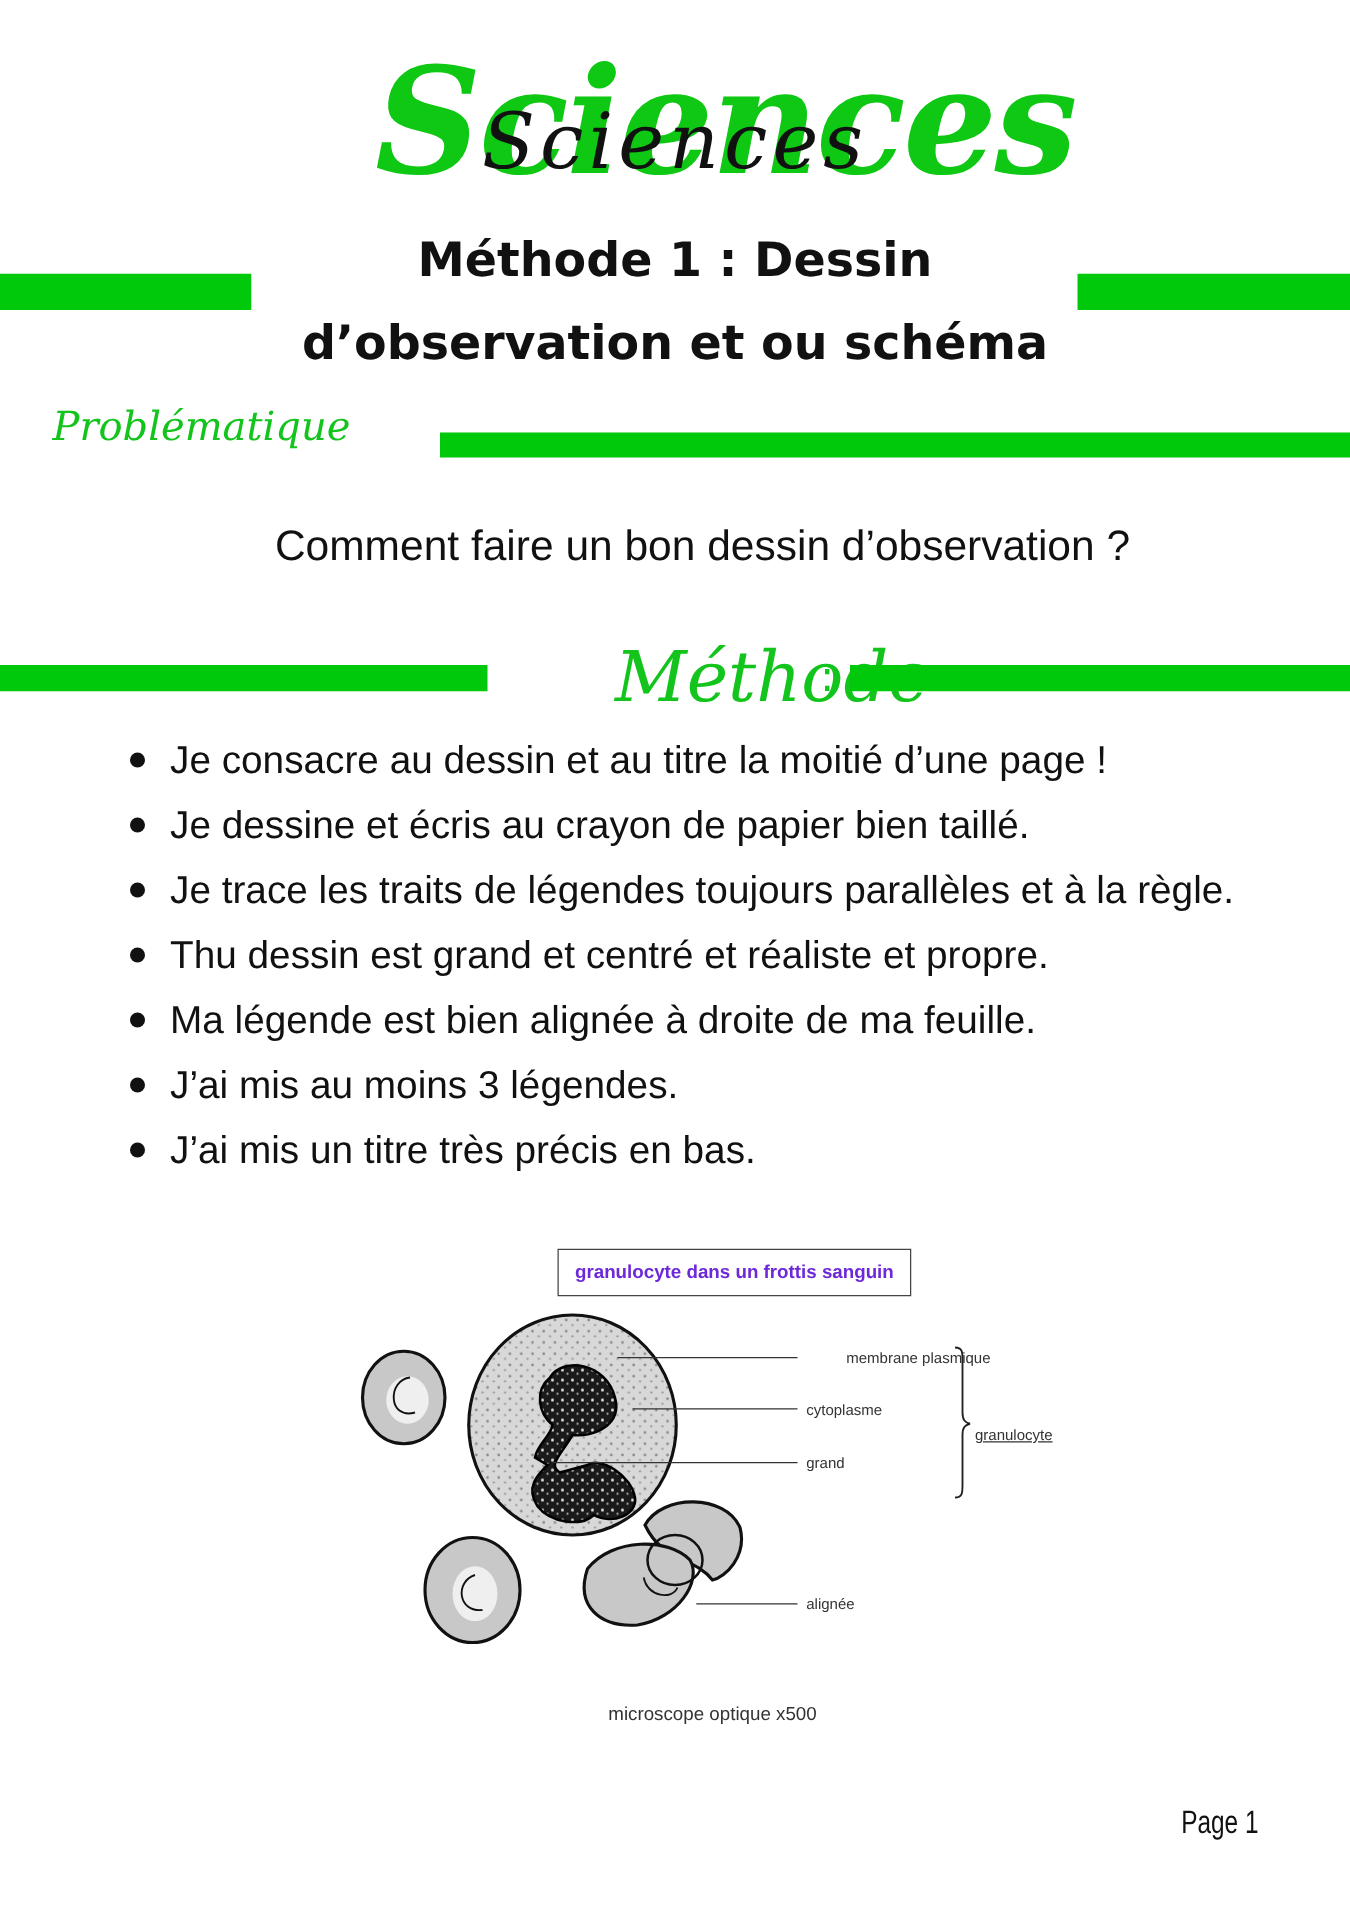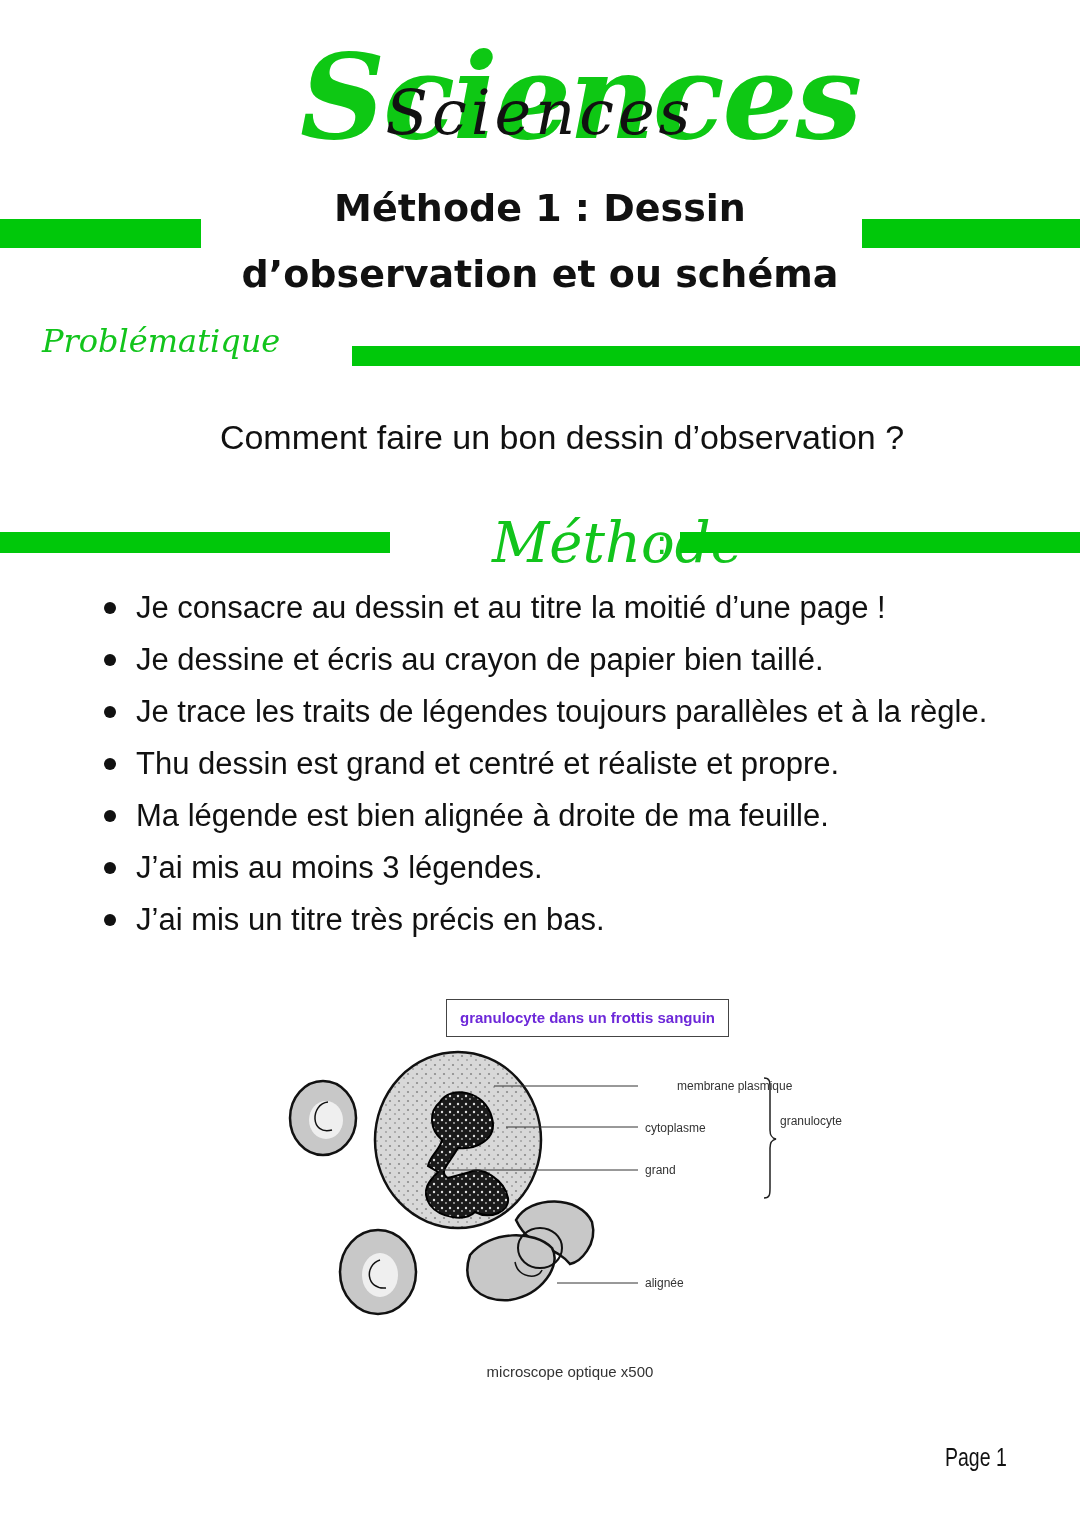--- a/index.html
+++ b/index.html
@@ -145,19 +145,19 @@
     <line x1="226" y1="137" x2="358" y2="137" stroke="#333" stroke-width="1"></line>
     <line x1="162" y1="180" x2="358" y2="180" stroke="#333" stroke-width="1"></line>
     <line x1="277" y1="293" x2="358" y2="293" stroke="#333" stroke-width="1"></line>
 
     <path d="M484 88 C490 88, 490 92, 490 98 L490 140 C490 146, 492 148, 496 149 C492 150, 490 152, 490 158 L490 198 C490 204, 490 208, 484 208" fill="none" stroke="#222" stroke-width="1.5"></path>
   </svg>
 
   <div class="label" style="left:365px; top:89px;margin-left:32px;">membrane plasmique</div>
   <div class="label" style="left:365px; top:131px;">cytoplasme</div>
   <div class="label" style="left:365px; top:173px;">grand</div>
-  <div class="label" style="left:500px; top:124px;">granulocyte</div>
+  <div class="label" style="left:500px; top:151px;text-decoration:underline;">granulocyte</div>
   <div class="label" style="left:365px; top:286px;">alignée</div>
 
   <div class="caption">microscope optique x500</div>
 </div>
 
 <div class="page-num">Page 1</div>
 
 </body></html>

